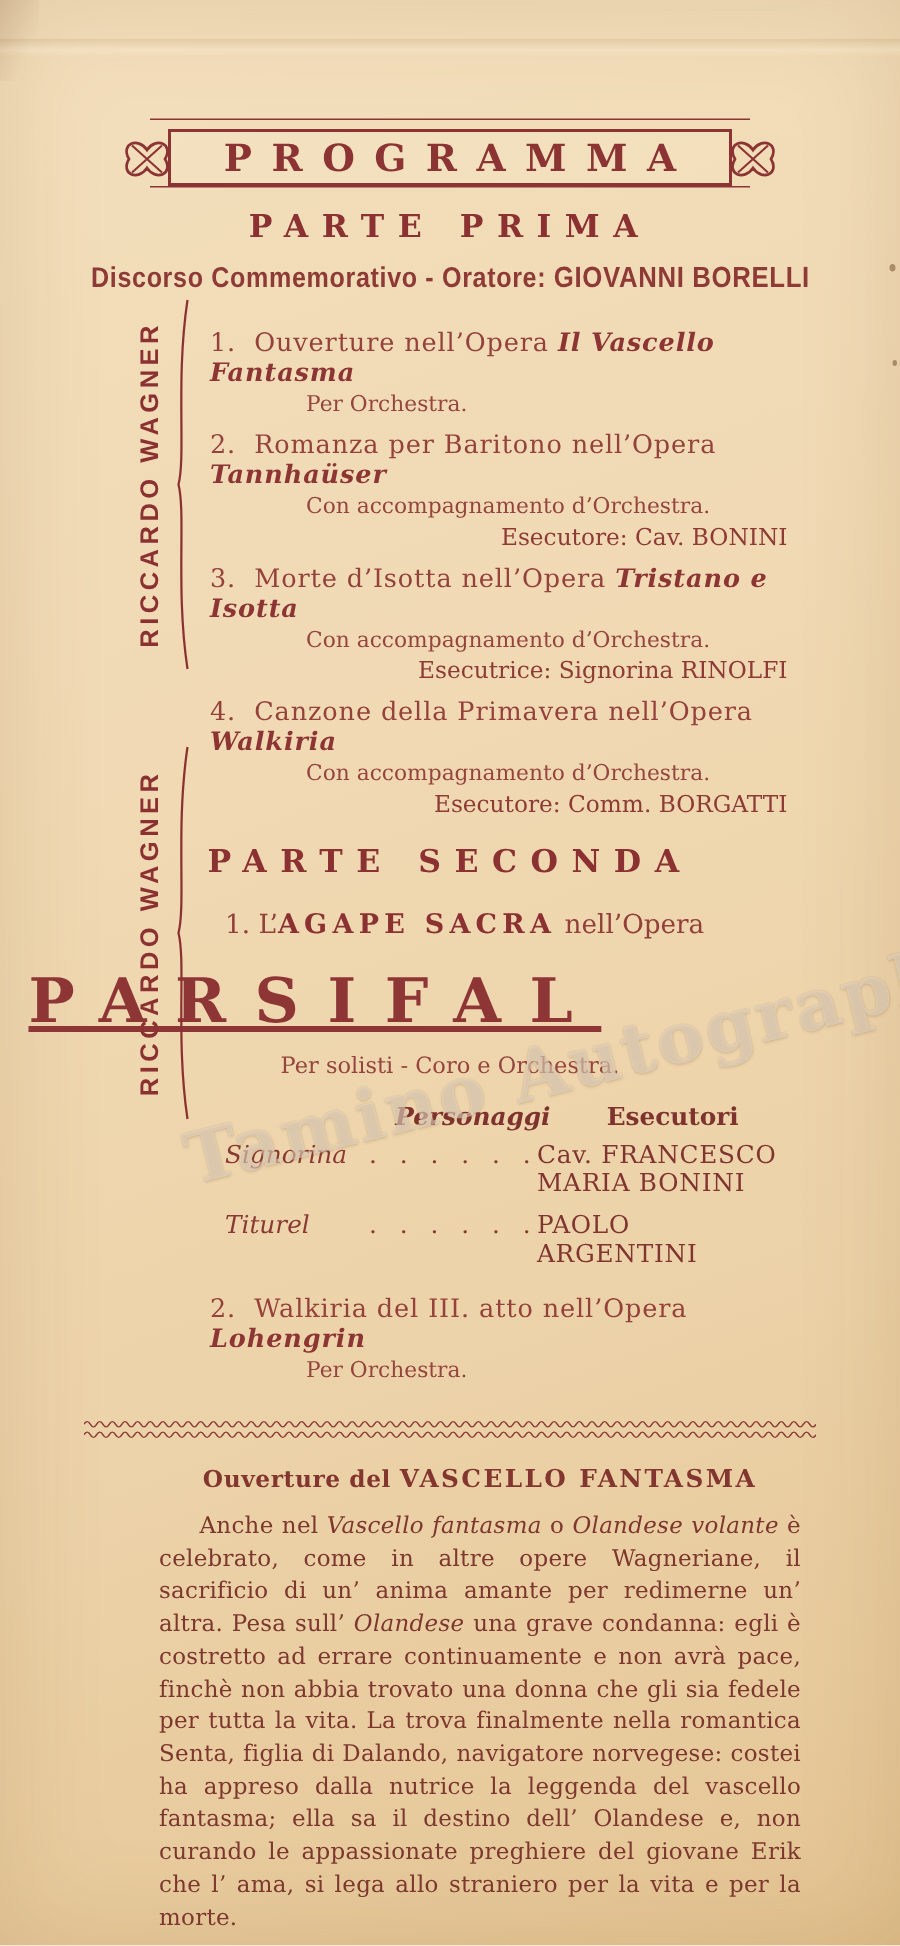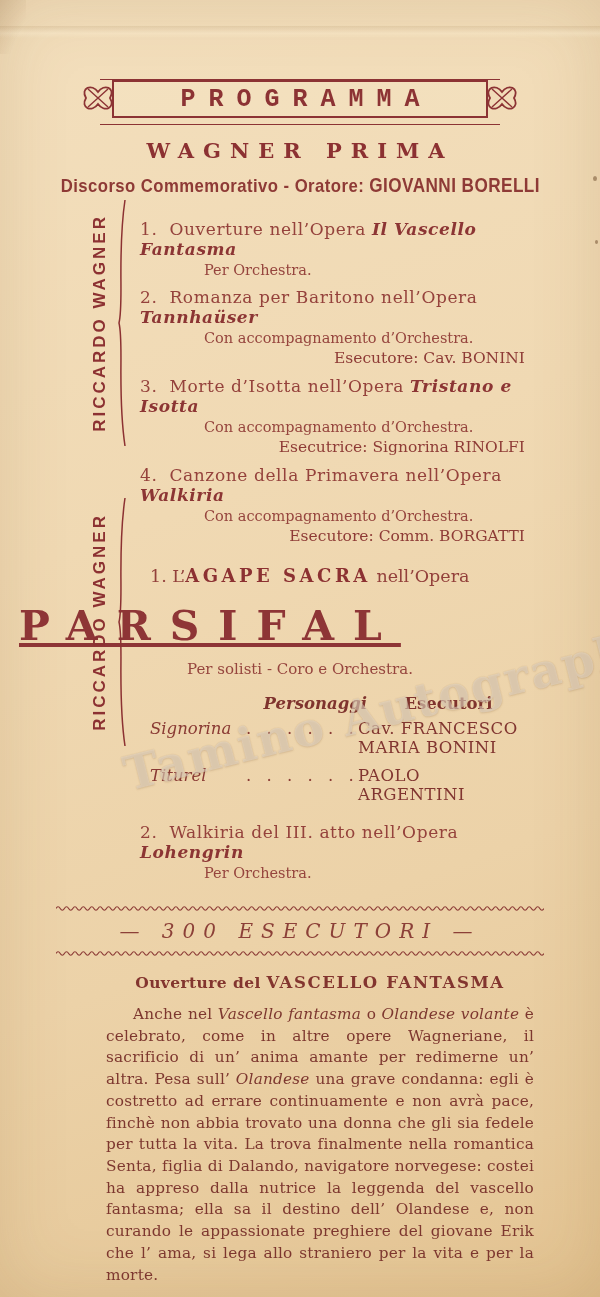--- a/index.html
+++ b/index.html
@@ -16,21 +16,21 @@
     background:linear-gradient(115deg,rgba(120,80,40,.18),rgba(120,80,40,0) 70%);}
   .speck{position:absolute;border-radius:50%;background:rgba(90,55,25,.45);}
   .watermark{
     position:absolute;left:118px;top:748px;width:460px;
     transform:rotate(-14deg);transform-origin:left top;
     font-size:47px;font-weight:bold;letter-spacing:2px;color:rgba(255,252,245,.42);
     text-shadow:0 0 1px rgba(140,100,60,.35),0 1px 2px rgba(140,100,60,.18);
     pointer-events:none;white-space:nowrap;z-index:5;
   }
   
-  .banner{position:relative;margin:80px 78px 0;display:flex;align-items:flex-start;height:44px;font-family:Liberation Mono, monospace;}
+  .banner{position:relative;margin:80px 78px 0;display:flex;align-items:flex-end;height:44px;}
   .banner:before,.banner:after{content:"";position:absolute;left:22px;right:22px;height:1px;background:#8c3334;}
   .banner:before{top:-1px;} .banner:after{bottom:-1px;}
   .banner-box{flex:1;border:2px solid #8c3334;height:34px;margin:0 -6px;display:flex;align-items:center;justify-content:center;background:rgba(255,245,225,.12);}
   .banner-title{font-size:25px;font-weight:bold;letter-spacing:13px;color:#8c3334;padding-left:13px;}
   .knot{flex:0 0 40px;z-index:2;}
   
   .parte-title{text-align:center;font-size:21px;font-weight:bold;letter-spacing:9px;color:#8c3132;margin:0;}
   .t-prima{margin-top:14px;}
   .t-seconda{margin-top:16px;}
   .subtitle{text-align:center;margin-top:11px;color:#8e3a36;font-family:"Liberation Sans","DejaVu Sans",sans-serif;}
@@ -99,21 +99,21 @@
       <span class="banner-title">PROGRAMMA</span>
     </div>
     <svg class="knot" width="40" height="36" viewBox="0 0 40 36">
       <g fill="none" stroke="#8c3334" stroke-width="1.8">
         <path d="M8 18 C2 8 14 3 20 12 C26 3 38 8 32 18 C38 28 26 33 20 24 C14 33 2 28 8 18 Z"></path>
         <path d="M10 9 L30 27 M30 9 L10 27" stroke-width="1.4"></path>
       </g>
     </svg>
   </div>
 
-  <h2 class="parte-title t-prima">WAGNER PRIMA</h2>
+  <h2 class="parte-title t-prima">PARTE PRIMA</h2>
   <div class="subtitle">
     <span class="squeeze">
       <span>Discorso Commemorativo - Oratore:</span>
       <span class="orator-name">GIOVANNI BORELLI</span>
     </span>
   </div>
 
   <div class="side-group sg1">
     <div class="side-label">RICCARDO WAGNER</div>
     <svg class="brace" width="14" height="250" viewBox="0 0 14 250">
@@ -152,20 +152,21 @@
       <div class="item-line">
         <span class="num">4.</span>
         <span>Canzone della Primavera nell’Opera</span>
         <span class="work">Walkiria</span>
       </div>
       <div class="item-sub">Con accompagnamento d’Orchestra.</div>
       <div class="item-perf">Esecutore: Comm. BORGATTI</div>
     </div>
   </div>
 
+  <h2 class="parte-title t-seconda">PARTE SECONDA</h2>
 
   <div class="side-group sg2">
     <div class="side-label">RICCARDO WAGNER</div>
     <svg class="brace" width="14" height="252" viewBox="0 0 14 252">
       <path d="M11 2 C3 56 10 106 5 126 C10 146 3 196 11 250" fill="none" stroke="#8c3132" stroke-width="1.5"></path>
     </svg>
   </div>
 
   <div class="agape-line">
     <span class="num">1.</span>
@@ -198,21 +199,20 @@
       <span>Walkiria del III. atto nell’Opera</span>
       <span class="work">Lohengrin</span>
     </div>
     <div class="item-sub">Per Orchestra.</div>
   </div>
 
   <div class="esec">
     <svg class="wavy" viewBox="0 0 464 8" preserveAspectRatio="none">
       <path fill="none" stroke="#8c3b36" stroke-width="1.1" d="M0 4 q2 -4 4 0 q2 4 4 0 q2 -4 4 0 q2 4 4 0 q2 -4 4 0 q2 4 4 0 q2 -4 4 0 q2 4 4 0 q2 -4 4 0 q2 4 4 0 q2 -4 4 0 q2 4 4 0 q2 -4 4 0 q2 4 4 0 q2 -4 4 0 q2 4 4 0 q2 -4 4 0 q2 4 4 0 q2 -4 4 0 q2 4 4 0 q2 -4 4 0 q2 4 4 0 q2 -4 4 0 q2 4 4 0 q2 -4 4 0 q2 4 4 0 q2 -4 4 0 q2 4 4 0 q2 -4 4 0 q2 4 4 0 q2 -4 4 0 q2 4 4 0 q2 -4 4 0 q2 4 4 0 q2 -4 4 0 q2 4 4 0 q2 -4 4 0 q2 4 4 0 q2 -4 4 0 q2 4 4 0 q2 -4 4 0 q2 4 4 0 q2 -4 4 0 q2 4 4 0 q2 -4 4 0 q2 4 4 0 q2 -4 4 0 q2 4 4 0 q2 -4 4 0 q2 4 4 0 q2 -4 4 0 q2 4 4 0 q2 -4 4 0 q2 4 4 0 q2 -4 4 0 q2 4 4 0 q2 -4 4 0 q2 4 4 0 q2 -4 4 0 q2 4 4 0 q2 -4 4 0 q2 4 4 0 q2 -4 4 0 q2 4 4 0 q2 -4 4 0 q2 4 4 0 q2 -4 4 0 q2 4 4 0 q2 -4 4 0 q2 4 4 0 q2 -4 4 0 q2 4 4 0 q2 -4 4 0 q2 4 4 0 q2 -4 4 0 q2 4 4 0 q2 -4 4 0 q2 4 4 0 q2 -4 4 0 q2 4 4 0 q2 -4 4 0 q2 4 4 0 q2 -4 4 0 q2 4 4 0 q2 -4 4 0 q2 4 4 0 q2 -4 4 0 q2 4 4 0 q2 -4 4 0 q2 4 4 0 q2 -4 4 0 q2 4 4 0 q2 -4 4 0 q2 4 4 0 q2 -4 4 0 q2 4 4 0 q2 -4 4 0 q2 4 4 0 q2 -4 4 0 q2 4 4 0 q2 -4 4 0 q2 4 4 0 q2 -4 4 0 q2 4 4 0 q2 -4 4 0 q2 4 4 0 q2 -4 4 0 q2 4 4 0 q2 -4 4 0 q2 4 4 0 q2 -4 4 0 q2 4 4 0 q2 -4 4 0 q2 4 4 0 q2 -4 4 0 q2 4 4 0 "></path>
     </svg>
-    <span class="esec-text">—  300  ESECUTORI  —</span>
     <svg class="wavy" viewBox="0 0 464 8" preserveAspectRatio="none">
       <path fill="none" stroke="#8c3b36" stroke-width="1.1" d="M0 4 q2 -4 4 0 q2 4 4 0 q2 -4 4 0 q2 4 4 0 q2 -4 4 0 q2 4 4 0 q2 -4 4 0 q2 4 4 0 q2 -4 4 0 q2 4 4 0 q2 -4 4 0 q2 4 4 0 q2 -4 4 0 q2 4 4 0 q2 -4 4 0 q2 4 4 0 q2 -4 4 0 q2 4 4 0 q2 -4 4 0 q2 4 4 0 q2 -4 4 0 q2 4 4 0 q2 -4 4 0 q2 4 4 0 q2 -4 4 0 q2 4 4 0 q2 -4 4 0 q2 4 4 0 q2 -4 4 0 q2 4 4 0 q2 -4 4 0 q2 4 4 0 q2 -4 4 0 q2 4 4 0 q2 -4 4 0 q2 4 4 0 q2 -4 4 0 q2 4 4 0 q2 -4 4 0 q2 4 4 0 q2 -4 4 0 q2 4 4 0 q2 -4 4 0 q2 4 4 0 q2 -4 4 0 q2 4 4 0 q2 -4 4 0 q2 4 4 0 q2 -4 4 0 q2 4 4 0 q2 -4 4 0 q2 4 4 0 q2 -4 4 0 q2 4 4 0 q2 -4 4 0 q2 4 4 0 q2 -4 4 0 q2 4 4 0 q2 -4 4 0 q2 4 4 0 q2 -4 4 0 q2 4 4 0 q2 -4 4 0 q2 4 4 0 q2 -4 4 0 q2 4 4 0 q2 -4 4 0 q2 4 4 0 q2 -4 4 0 q2 4 4 0 q2 -4 4 0 q2 4 4 0 q2 -4 4 0 q2 4 4 0 q2 -4 4 0 q2 4 4 0 q2 -4 4 0 q2 4 4 0 q2 -4 4 0 q2 4 4 0 q2 -4 4 0 q2 4 4 0 q2 -4 4 0 q2 4 4 0 q2 -4 4 0 q2 4 4 0 q2 -4 4 0 q2 4 4 0 q2 -4 4 0 q2 4 4 0 q2 -4 4 0 q2 4 4 0 q2 -4 4 0 q2 4 4 0 q2 -4 4 0 q2 4 4 0 q2 -4 4 0 q2 4 4 0 q2 -4 4 0 q2 4 4 0 q2 -4 4 0 q2 4 4 0 q2 -4 4 0 q2 4 4 0 q2 -4 4 0 q2 4 4 0 q2 -4 4 0 q2 4 4 0 q2 -4 4 0 q2 4 4 0 q2 -4 4 0 q2 4 4 0 q2 -4 4 0 q2 4 4 0 q2 -4 4 0 q2 4 4 0 "></path>
     </svg>
   </div>
 
   <div class="essay">
     <div class="essay-head">
       <span>Ouverture del </span><span class="caps">VASCELLO FANTASMA</span>
     </div>
     <p>Anche nel <i>Vascello fantasma</i> o <i>Olandese volante</i> è celebrato, come in altre opere Wagneriane, il sacrificio di un’ anima amante per redimerne un’ altra. Pesa sull’ <i>Olandese</i> una grave condanna: egli è costretto ad errare continuamente e non avrà pace, finchè non abbia trovato una donna che gli sia fedele per tutta la vita. La trova finalmente nella romantica Senta, figlia di Dalando, navigatore norvegese: costei ha appreso dalla nutrice la leggenda del vascello fantasma; ella sa il destino dell’ Olandese e, non curando le appassionate preghiere del giovane Erik che l’ ama, si lega allo straniero per la vita e per la morte.</p>

